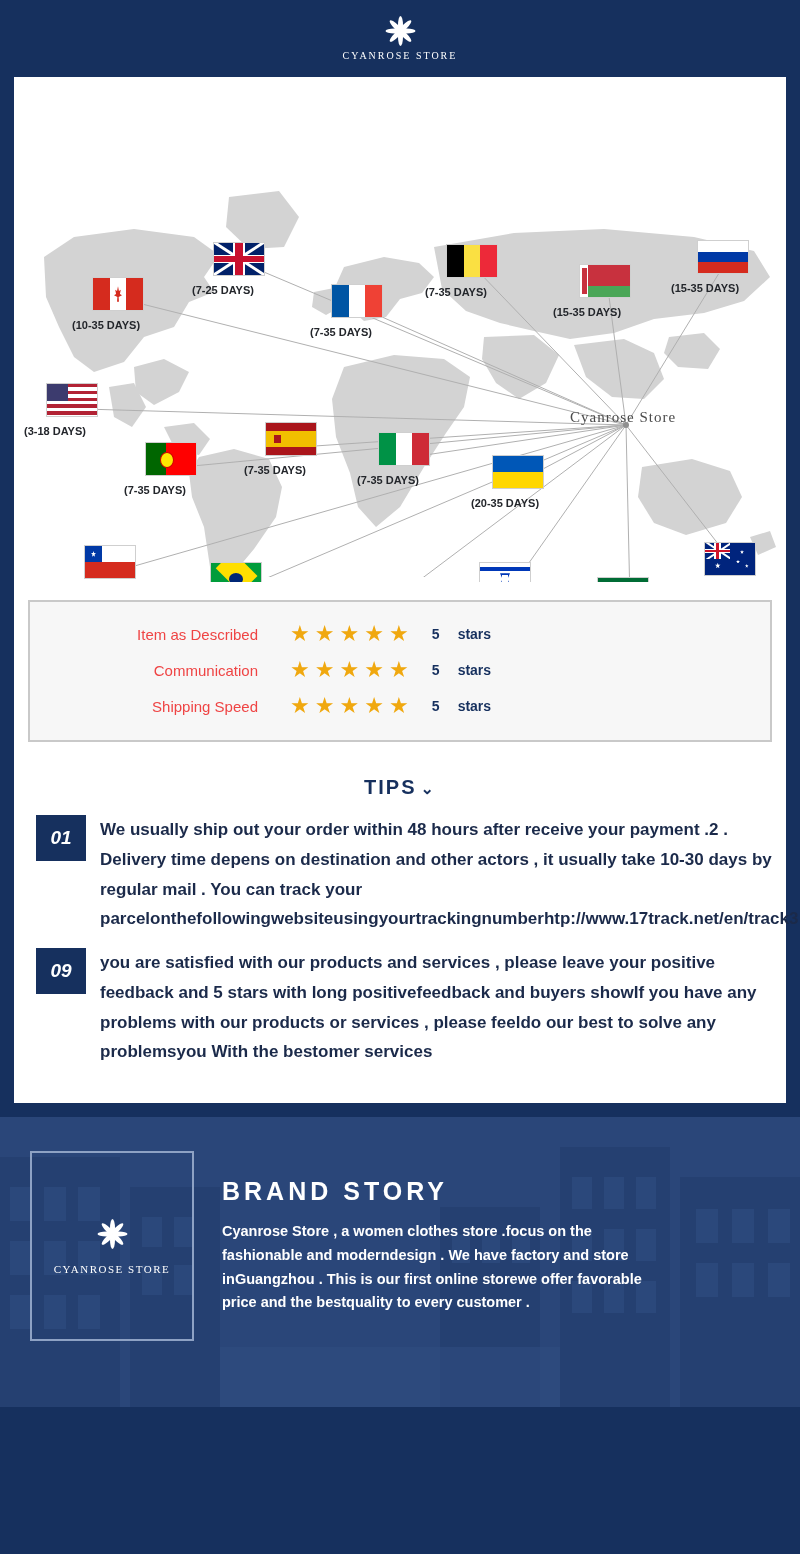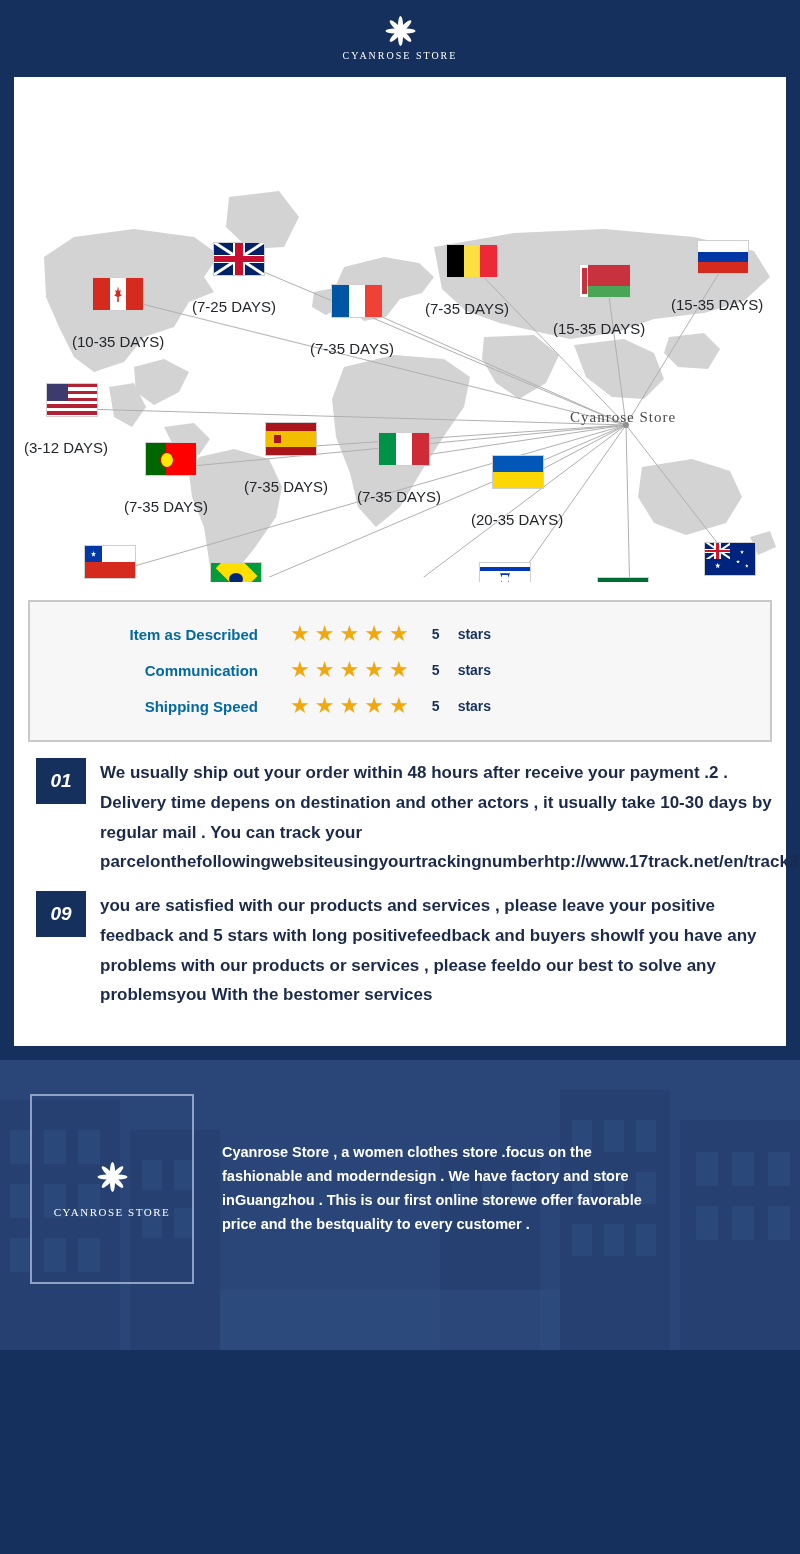--- a/index.html
+++ b/index.html
@@ -92,25 +92,25 @@
   .flag {
     width: 52px;
     height: 34px;
     border: 1px solid #cfcfcf;
     box-sizing: border-box;
     overflow: hidden;
     position: relative;
     background: #fff;
   }
   .flag-days {
-    font-size: 15px;
-    font-weight: normal;
+    font-size: 11px;
+    font-weight: bold;
     color: #23262b;
     white-space: nowrap;
-    margin-top: 18px;
+    margin-top: 4px;
   }
 
   
   .b3v { position:absolute; top:0; bottom:0; width:33.34%; }
   .b3h { position:absolute; left:0; right:0; height:33.34%; }
   .b2h { position:absolute; left:0; right:0; height:50%; }
   .circ { position:absolute; border-radius:50%; }
 
   
   .ratings-box {
@@ -122,22 +122,22 @@
   .rating-row {
     display: flex;
     align-items: center;
     height: 36px;
   }
   .rating-label {
     width: 260px;
     text-align: right;
     padding-right: 32px;
     font-size: 15px;
-    font-weight: bold;
-    color: #0369a1;
+    font-weight: normal;
+    color: #ef4444;
     box-sizing: border-box;
   }
   .stars {
     color: #f0a80f;
     font-size: 22px;
     letter-spacing: 5px;
     line-height: 1;
   }
   .rating-score {
     width: 44px;
@@ -374,21 +374,21 @@
           <div class="b3h" style="bottom:0;background:#d52b1e;"></div>
         </div>
         <div class="flag-days" style="position:absolute; left:-26px; top:38px;">(15-35 DAYS)</div>
       </div>
 
       <div class="flag-item" style="left:32px; top:306px;">
         <div class="flag">
           <div style="position:absolute;inset:0;background:repeating-linear-gradient(#b22234 0 3.4px,#ffffff 3.4px 6.8px);"></div>
           <div style="position:absolute;left:0;top:0;width:42%;height:54%;background:#3c3b6e;"></div>
         </div>
-        <div class="flag-days" style="position:absolute; left:-22px; top:38px;">(3-12 DAYS)</div>
+        <div class="flag-days" style="position:absolute; left:-22px; top:38px;">(3-18 DAYS)</div>
       </div>
 
       <div class="flag-item" style="left:131px; top:365px;">
         <div class="flag">
           <div style="position:absolute;left:0;top:0;width:40%;height:100%;background:#006600;"></div>
           <div style="position:absolute;left:40%;top:0;width:60%;height:100%;background:#ff0000;"></div>
           <div class="circ" style="left:28%;top:28%;width:24%;height:44%;background:#ffe900;border:1px solid #c00;"></div>
         </div>
         <div class="flag-days" style="position:absolute; left:-21px; top:38px;">(7-35 DAYS)</div>
       </div>
@@ -492,20 +492,23 @@
         <div class="rating-unit">stars</div>
       </div>
       <div class="rating-row">
         <div class="rating-label">Shipping Speed</div>
         <div class="stars">★★★★★</div>
         <div class="rating-score">5</div>
         <div class="rating-unit">stars</div>
       </div>
     </div>
 
+    <div class="tips-head">
+      <span>TIPS</span><span class="chev">⌄</span>
+    </div>
 
     <div class="tips-list">
       <div class="tip-row">
         <div class="tip-num">01</div>
         <div class="tip-text">We usually ship out your order within 48 hours after receive your payment .2 . Delivery time depens on destination and other actors , it usually take 10-30 days by regular mail . You can track your parcelonthefollowingwebsiteusingyourtrackingnumberhtp://www.17track.net/en/track3</div>
       </div>
       <div class="tip-row">
         <div class="tip-num">09</div>
         <div class="tip-text">you are satisfied with our products and services , please leave your positive feedback and 5 stars with long positivefeedback and buyers showIf you have any problems with our products or services , please feeldo our best to solve any problemsyou With the bestomer services</div>
       </div>
@@ -570,18 +573,19 @@
           <span class="petal" style="transform:rotate(90deg)"></span>
           <span class="petal" style="transform:rotate(135deg)"></span>
           <span class="petal" style="transform:rotate(180deg)"></span>
           <span class="petal" style="transform:rotate(225deg)"></span>
           <span class="petal" style="transform:rotate(270deg)"></span>
           <span class="petal" style="transform:rotate(315deg)"></span>
         </div>
         <div class="brand-logo-sub">CYANROSE STORE</div>
       </div>
       <div>
+        <div class="brand-title">BRAND STORY</div>
         <div class="brand-text">Cyanrose Store , a women clothes store .focus on the fashionable and moderndesign . We have factory and store inGuangzhou . This is our first online storewe offer favorable price and the bestquality to every customer .</div>
       </div>
     </div>
   </div>
 
 </div>
 
 </body></html>

